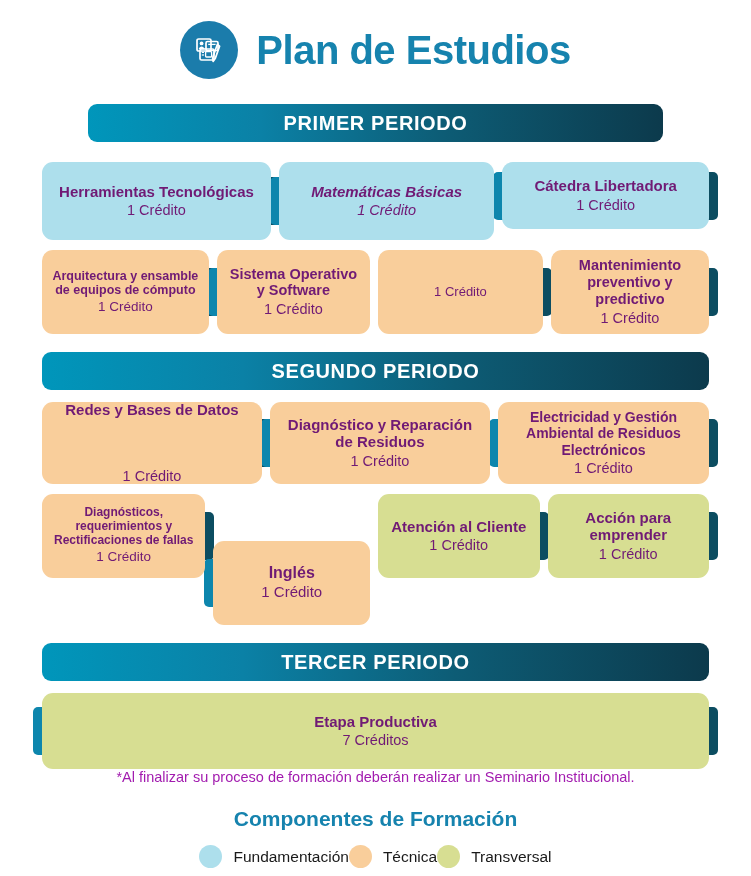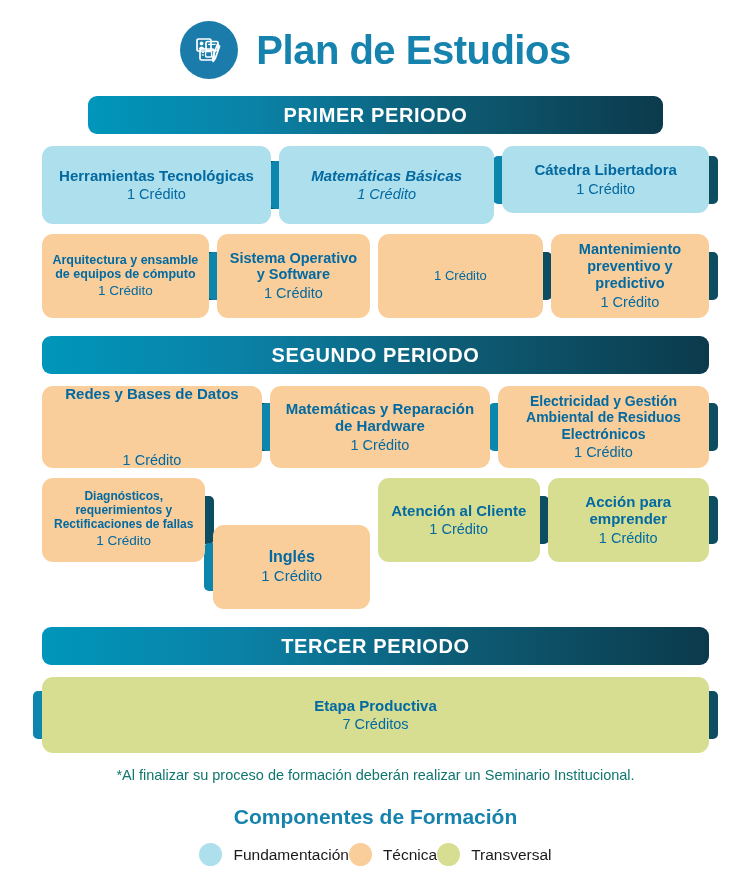--- a/index.html
+++ b/index.html
@@ -69,21 +69,21 @@
   .card {
     position: relative;
     border-radius: 11px;
     display: flex;
     flex-direction: column;
     align-items: center;
     justify-content: center;
     text-align: center;
     box-sizing: border-box;
     padding: 4px 10px;
-    color: #0369a1;
+    color: #701a75;
   }
   .card .c-title {
     font-weight: bold;
     line-height: 1.16;
   }
   .card .c-credits {
     font-weight: normal;
     line-height: 1.25;
     margin-top: 1px;
   }
@@ -112,23 +112,22 @@
   .card.no-right::after { display: none; }
 
   .fundamentacion { background: #addfec; }
   .tecnica        { background: #f9ce9b; }
   .transversal    { background: #d7de92; }
 
   
   .footnote {
     text-align: center;
     font-size: 14.5px;
-    color: #0f766e;
+    color: #a21caf;
     font-weight: 500;
-    padding-top: 14px;
   }
 
   
   .legend-title {
     text-align: center;
     color: #1683ae;
     font-size: 21px;
     font-weight: bold;
     margin-top: 22px;
   }
@@ -150,21 +149,21 @@
     flex: none;
   }
   .legend-label {
     font-size: 15.5px;
     color: #1a1a1a;
     white-space: nowrap;
   }
 
   
   .sec { padding: 0 42px; box-sizing: border-box; }
-  .banner-p1 { margin: 0 88px; border-radius: 14px; }
+  .banner-p1 { margin: 8px 88px; border-radius: 14px; }
   .gap-a { height: 12px; }
   .gap-b { height: 10px; }
   .gap-c { height: 18px; }
 </style>
 </head>
 <body>
 
 <div class="header">
   <div class="brand-icon">
     <svg width="34" height="34" viewBox="0 0 34 34" aria-hidden="true">
@@ -227,21 +226,21 @@
   <div class="period-banner">SEGUNDO PERIODO</div>
 </div>
 <div class="gap-a"></div>
 <div class="sec">
   <div class="row">
     <div class="card tecnica no-left" style="width:222px;height:82px;gap:48px;">
       <div class="c-title" style="font-size:15px;">Redes y Bases de Datos</div>
       <div class="c-credits" style="font-size:14.5px;">1 Crédito</div>
     </div>
     <div class="card tecnica no-right" style="width:222px;height:82px;">
-      <div class="c-title" style="font-size:15px;">Matemáticas y Reparación de Hardware</div>
+      <div class="c-title" style="font-size:15px;">Diagnóstico y Reparación de Residuos</div>
       <div class="c-credits" style="font-size:14.5px;">1 Crédito</div>
     </div>
     <div class="card tecnica" style="width:213px;height:82px;">
       <div class="c-title" style="font-size:14px;">Electricidad y Gestión Ambiental de Residuos Electrónicos</div>
       <div class="c-credits" style="font-size:14.5px;">1 Crédito</div>
     </div>
   </div>
   <div class="gap-b"></div>
   <div class="row">
     <div class="card tecnica no-left" style="width:165px;height:84px;">

